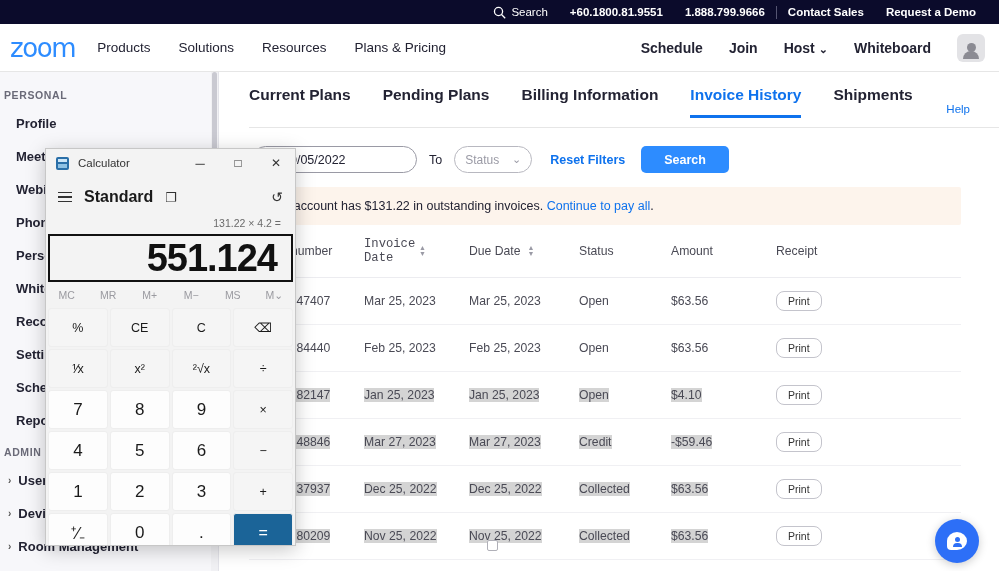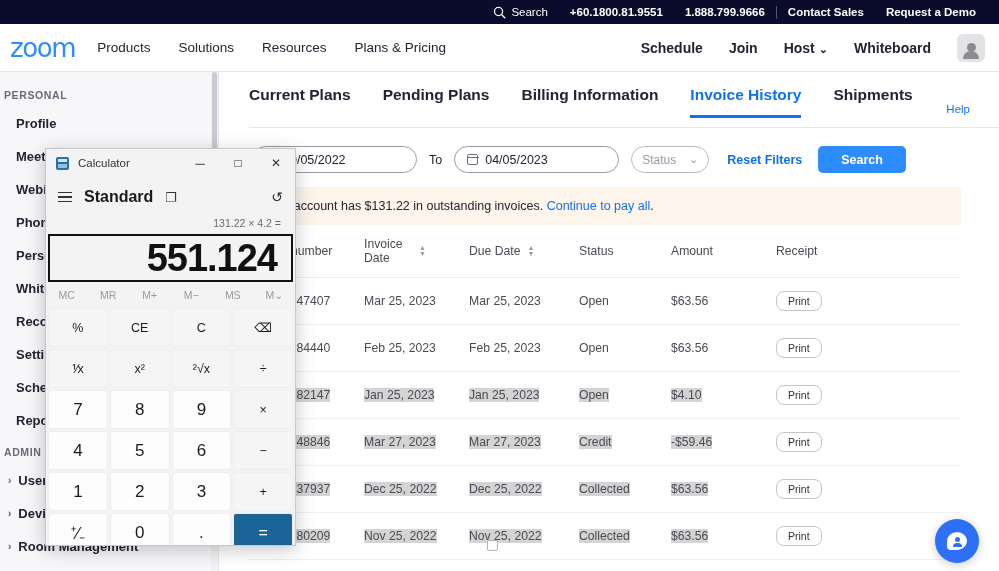--- a/index.html
+++ b/index.html
@@ -278,45 +278,41 @@
       <div class="tab">Shipments</div>
       <a class="help-link">Help</a>
     </div>
 
     <div class="filters">
       <div class="date-box">
         <span class="cal-ico"></span>
         <span>10/05/2022</span>
       </div>
       <span class="to-label">To</span>
-      <div class="date-box">
-        <span class="cal-ico"></span>
-        <span>04/05/2023</span>
-      </div>
       <div class="status-box">
         <span>Status</span>
         <span style="font-size:11px;">⌄</span>
       </div>
       <a class="reset-link">Reset Filters</a>
       <button class="search-btn">Search</button>
     </div>
 
     <div class="notice">
       <span>Your account has $131.22 in outstanding invoices. </span><a>Continue to pay all</a><span>.</span>
     </div>
 
     <table>
       <thead>
         <tr>
           <th class="col-inv">
             <span>Invoice number</span>
           </th>
           <th class="col-idate">
             <div class="th-flex">
-              <span style="max-width:48px;display:inline-block;">Invoice Date</span>
+              <span style="max-width:48px;display:inline-block;font-family:Liberation Mono, monospace;">Invoice Date</span>
               <span class="sort-ico">▲<br>▼</span>
             </div>
           </th>
           <th class="col-ddate">
             <div class="th-flex">
               <span>Due Date</span>
               <span class="sort-ico">▲<br>▼</span>
             </div>
           </th>
           <th class="col-stat">

